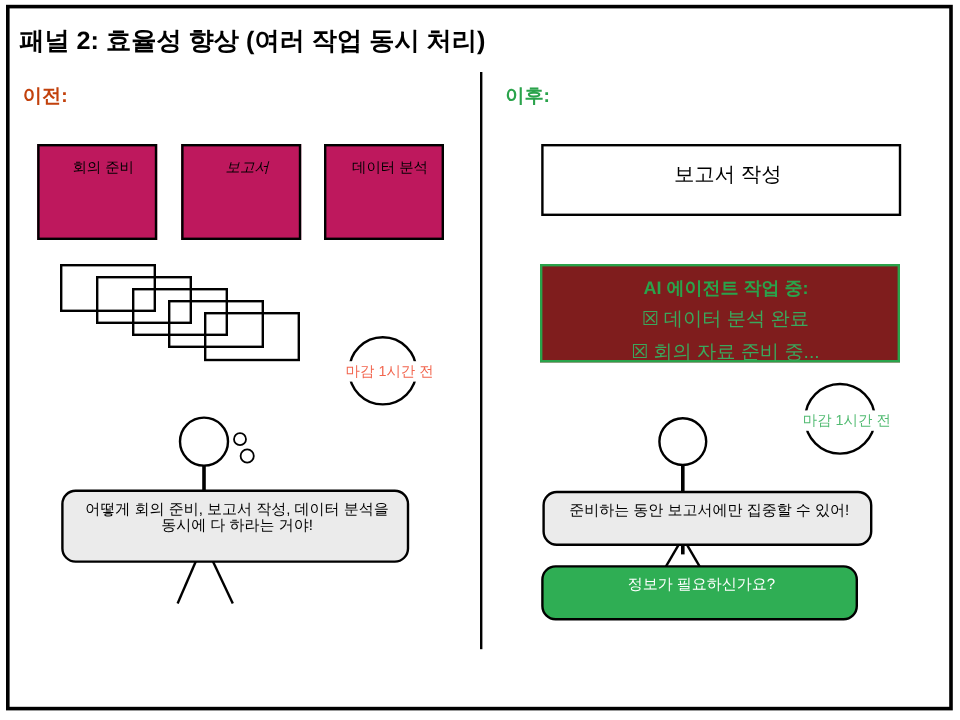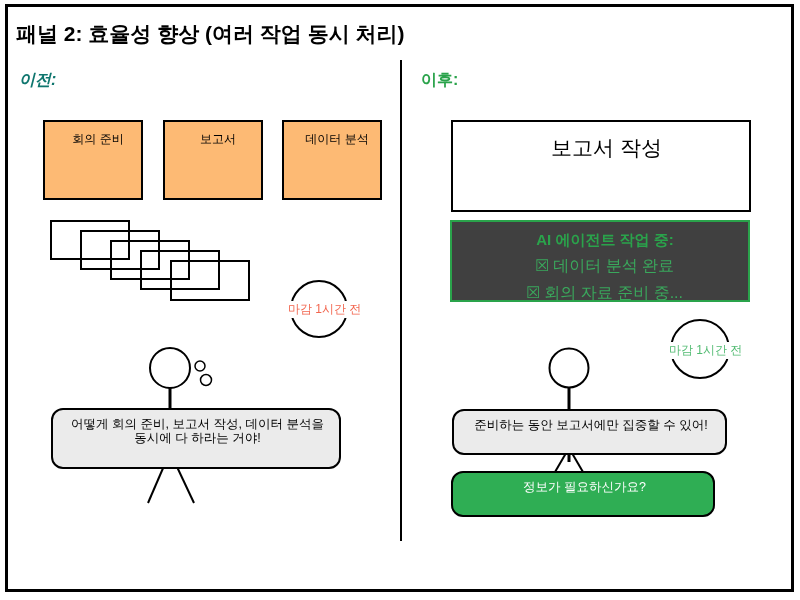--- a/index.html
+++ b/index.html
@@ -3,43 +3,43 @@
 <meta charset="utf-8">
 <style>
   html,body{margin:0;padding:0;background:#fff;}
   .stage{position:relative;width:800px;height:600px;background:#fff;overflow:hidden;
          font-family:"Liberation Sans",sans-serif;color:#000;text-align:center;}
   .panel-border{position:absolute;left:5px;top:4px;width:783px;height:582px;border:3px solid #000;}
   .title{position:absolute;left:16px;top:20px;margin:0;font-size:21px;font-weight:bold;letter-spacing:0;}
   .divider{position:absolute;left:400px;top:60px;width:2px;height:481px;background:#000;}
 
   .section-label{position:absolute;font-size:16px;font-weight:bold;}
-  .label-before{left:19px;top:70px;color:#0f766e;font-style:italic;}
+  .label-before{left:19px;top:70px;color:#c2410c;}
   .label-after{left:421px;top:70px;color:#2aa34b;}
 
   .task-box{position:absolute;top:120px;width:100px;height:80px;border:2px solid #000;
-            box-sizing:border-box;font-size:12px;padding:9px 2px 0 12px;background:#fdba74;margin-left:12px;}
+            box-sizing:border-box;font-size:12px;padding:9px 2px 0 12px;background:#be185d;}
   .task-1{left:31px;}
-  .task-2{left:151px;}
+  .task-2{left:151px;font-style:italic;}
   .task-3{left:270px;}
 
   .win{position:absolute;width:80px;height:40px;border:2px solid #000;background:transparent;box-sizing:border-box;}
 
   .clock{position:absolute;border:2px solid #000;border-radius:50%;background:transparent;box-sizing:border-box;}
   .clock-before{left:290px;top:280px;width:58px;height:58px;}
   .clock-after{left:670px;top:319px;width:60px;height:60px;}
   .deadline-text{position:absolute;font-size:12px;z-index:2;background:#fff;padding:0 1px;white-space:nowrap;}
   .deadline-before{left:287px;top:301px;color:#f2664f;}
   .deadline-after{left:668px;top:342px;color:#52bb72;}
 
-  .report-box{position:absolute;left:451px;top:120px;width:300px;height:92px;border:2px solid #000;
-              box-sizing:border-box;font-size:21px;padding:12px 0 0 11px;background:#fff;}
+  .report-box{position:absolute;left:451px;top:120px;width:300px;height:60px;border:2px solid #000;
+              box-sizing:border-box;font-size:17px;padding:12px 0 0 11px;background:#fff;}
 
   .ai-box{position:absolute;left:450px;top:220px;width:300px;height:82px;border:2px solid #2aa34b;
-          box-sizing:border-box;background:#404040;}
+          box-sizing:border-box;background:#7f1d1d;}
   .ai-header{margin:9px 0 0 10px;font-size:15px;font-weight:bold;color:#2aa34b;}
   .ai-item{margin:6px 0 0 9px;font-size:16px;color:#3aa85c;}
   .ai-item .chk{margin-right:4px;}
 
   .figure-layer{position:absolute;left:0;top:0;width:800px;height:600px;z-index:1;pointer-events:none;}
 
   .bubble{position:absolute;border:2px solid #000;border-radius:12px;box-sizing:border-box;
           font-size:12.5px;line-height:13.5px;padding:8px 6px 0 9px;z-index:3;}
   .bubble span{display:block;white-space:nowrap;}
   .bubble-gray{background:#ebebeb;color:#000;}

